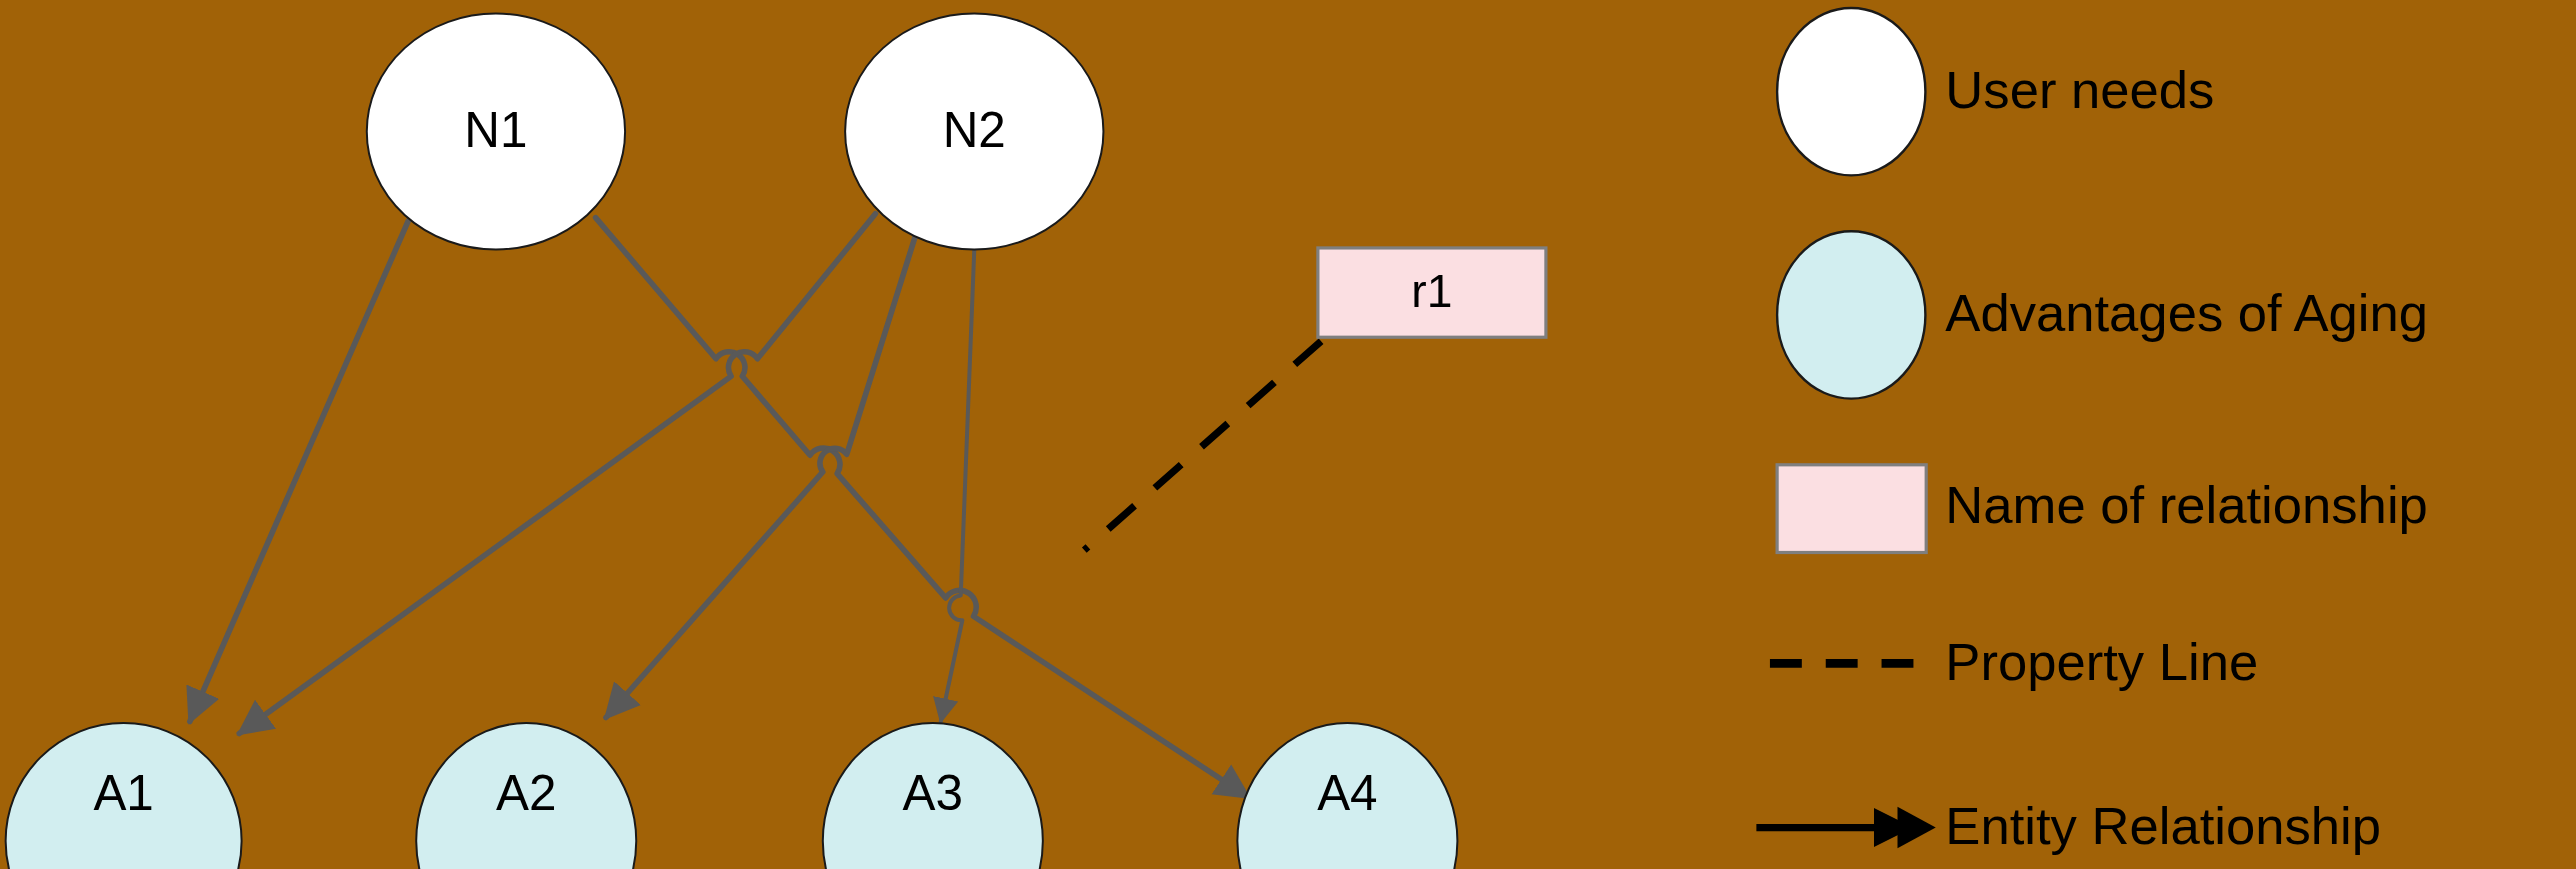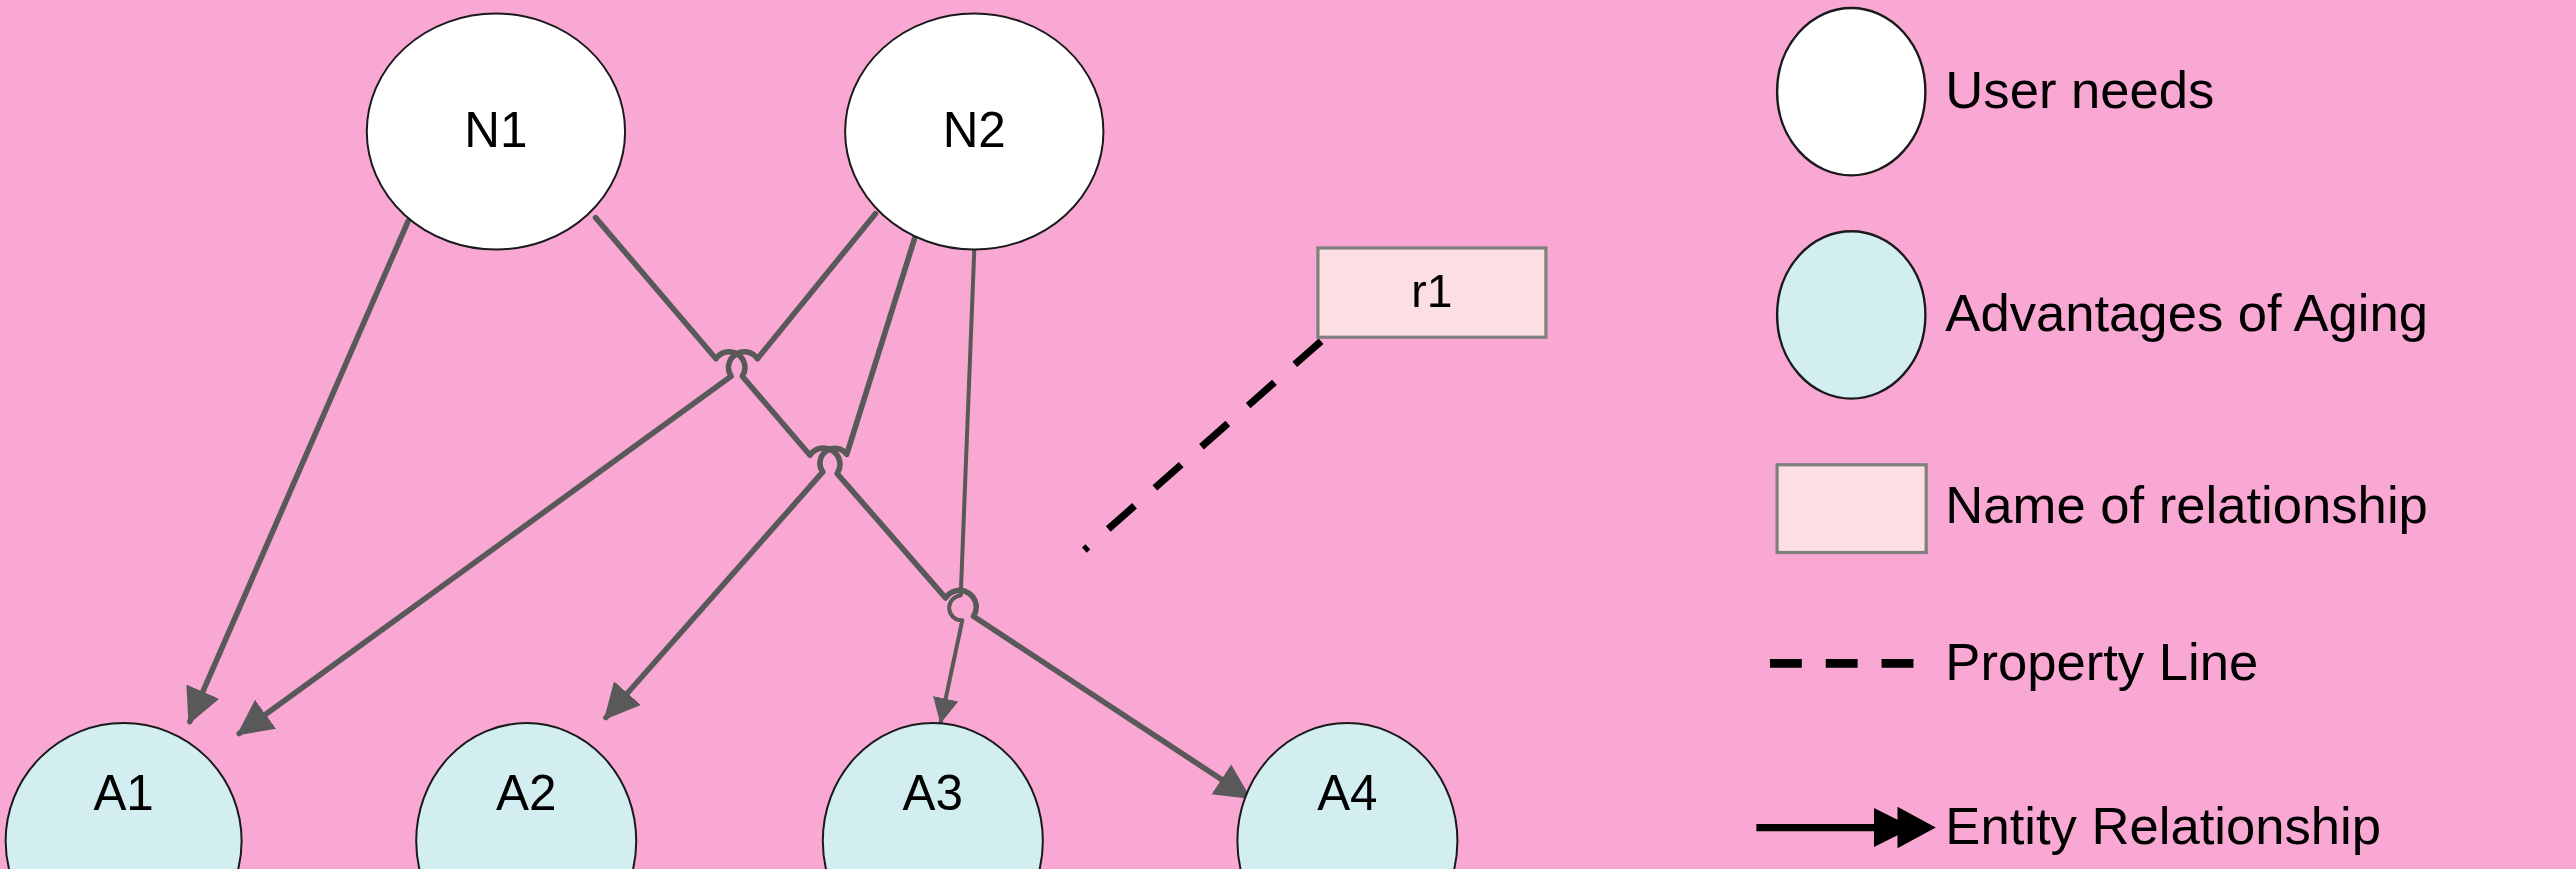--- a/index.html
+++ b/index.html
@@ -1,18 +1,18 @@
 <!DOCTYPE html>
 <html style="font-size:12.8px"><head>
 <meta charset="utf-8">
 <style>
   html,body{margin:0;padding:0;background:#ffffff;}
   body{width:2576px;height:869px;overflow:hidden;
        font-family:"Liberation Sans","DejaVu Sans",sans-serif;}
-  #stage{position:relative;width:2576px;height:869px;background:#f9a8d4;}
+  #stage{position:relative;width:2576px;height:869px;background:#a16207;}
   svg.layer{position:absolute;left:0;top:0;width:2576px;height:869px;}
   .node-label{font-size:62px;fill:#000;text-anchor:middle;dominant-baseline:middle;
               font-family:"Liberation Sans","DejaVu Sans",sans-serif;}
   .rel-label{font-size:58px;fill:#000;text-anchor:middle;dominant-baseline:middle;
              font-family:"Liberation Sans","DejaVu Sans",sans-serif;}
   .legend-label{font-size:66px;fill:#000;dominant-baseline:middle;
                 font-family:"Liberation Sans","DejaVu Sans",sans-serif;}
 </style>
 </head>
 <body>

